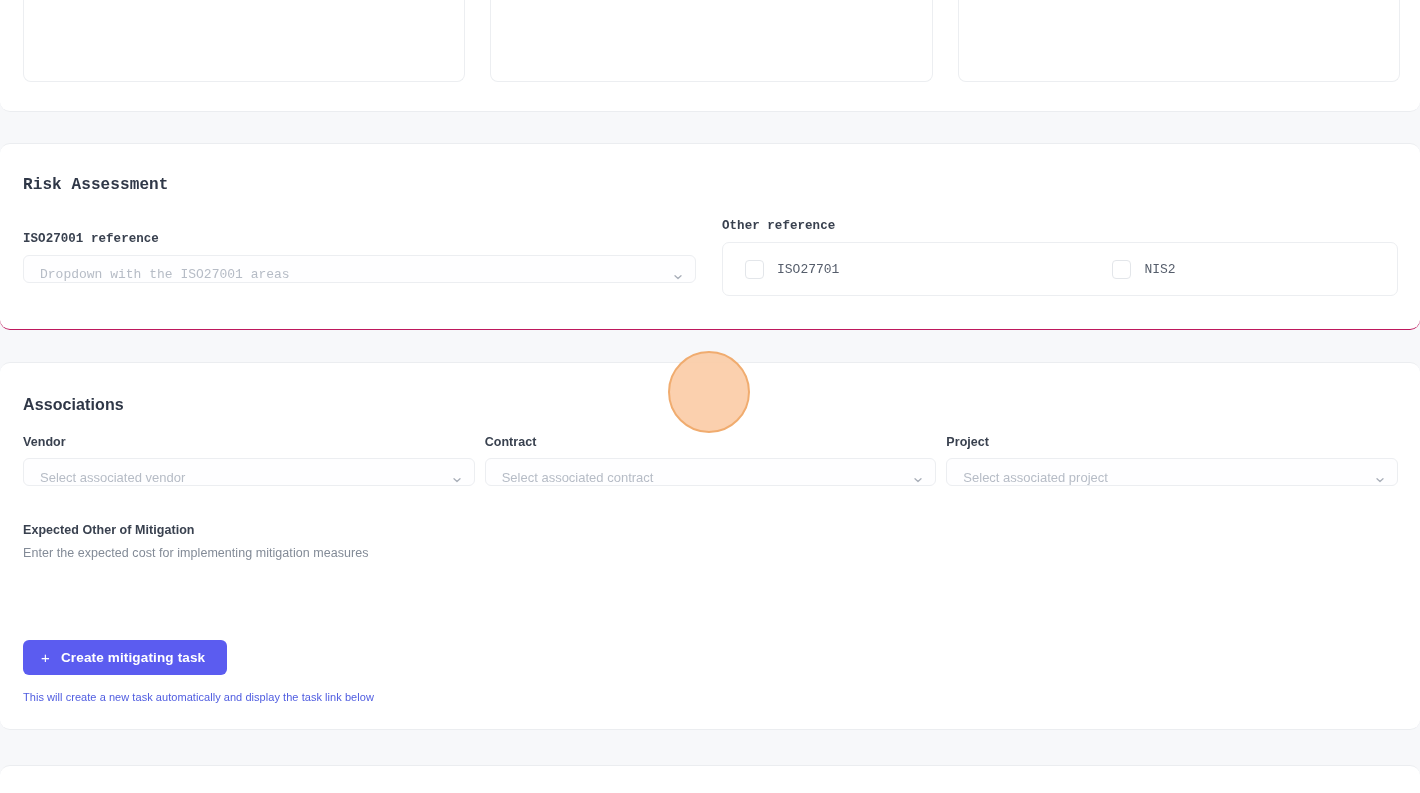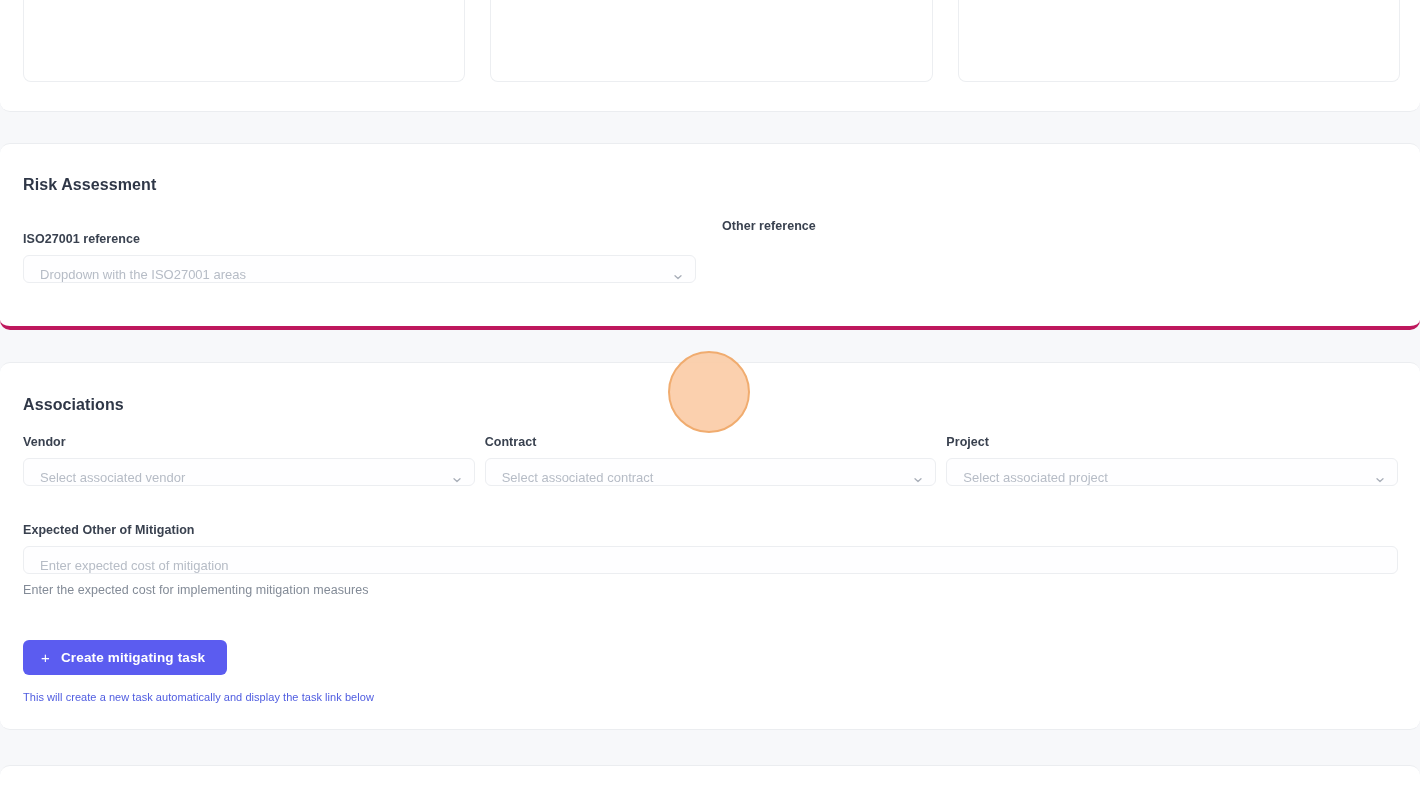--- a/index.html
+++ b/index.html
@@ -55,22 +55,23 @@
     border: 1px solid #eceef1;
     border-top: none;
     border-radius: 0 0 8px 8px;
   }
 
   
   .panel-risk {
     top: 143px;
     height: 187px;
     border-top: 1px solid #ebedf0;
-    border-bottom: 4px solid #be185d;
+    border-bottom: 1px solid #be185d;
     border-radius: 10px;
+    font-family: Liberation Mono, monospace;
   }
   
   .panel-assoc {
     top: 362px;
     height: 368px;
     border-top: 1px solid #ebedf0;
     border-bottom: 1px solid #ebedf0;
     border-radius: 10px;
   }
   
@@ -240,20 +241,30 @@
         <span class="chev">
           <svg viewBox="0 0 10 10" width="10" height="10" fill="none" stroke="currentColor" stroke-width="1.3" stroke-linecap="round" stroke-linejoin="round">
             <path d="M2 3.8 L5 6.6 L8 3.8"></path>
           </svg>
         </span>
       </div>
     </div>
 
     <div class="risk-right">
       <label class="field-label">Other reference</label>
+      <div class="checkbox-box">
+        <div class="cb-item">
+          <span class="checkbox"></span>
+          <span class="cb-label">ISO27701</span>
+        </div>
+        <div class="cb-item">
+          <span class="checkbox"></span>
+          <span class="cb-label">NIS2</span>
+        </div>
+      </div>
     </div>
   </div>
 
   <div class="panel panel-assoc">
     <div class="section-title" style="top:33px;">Associations</div>
 
     <div class="assoc-grid">
 
       <div class="assoc-col">
         <label class="field-label">Vendor</label>
@@ -287,23 +298,20 @@
             <svg viewBox="0 0 10 10" width="10" height="10" fill="none" stroke="currentColor" stroke-width="1.3" stroke-linecap="round" stroke-linejoin="round">
               <path d="M2 3.8 L5 6.6 L8 3.8"></path>
             </svg>
           </span>
         </div>
       </div>
     </div>
 
     <div class="cost-wrap">
       <label class="field-label">Expected Other of Mitigation</label>
-      <div class="control">
-        <span class="ph">Enter expected cost of mitigation</span>
-      </div>
       <div class="hint">Enter the expected cost for implementing mitigation measures</div>
     </div>
 
     <button class="btn-primary">
       <span class="btn-plus">+</span>
       <span>Create mitigating task</span>
     </button>
 
     <div class="link-note">This will create a new task automatically and display the task link below</div>
   </div>

